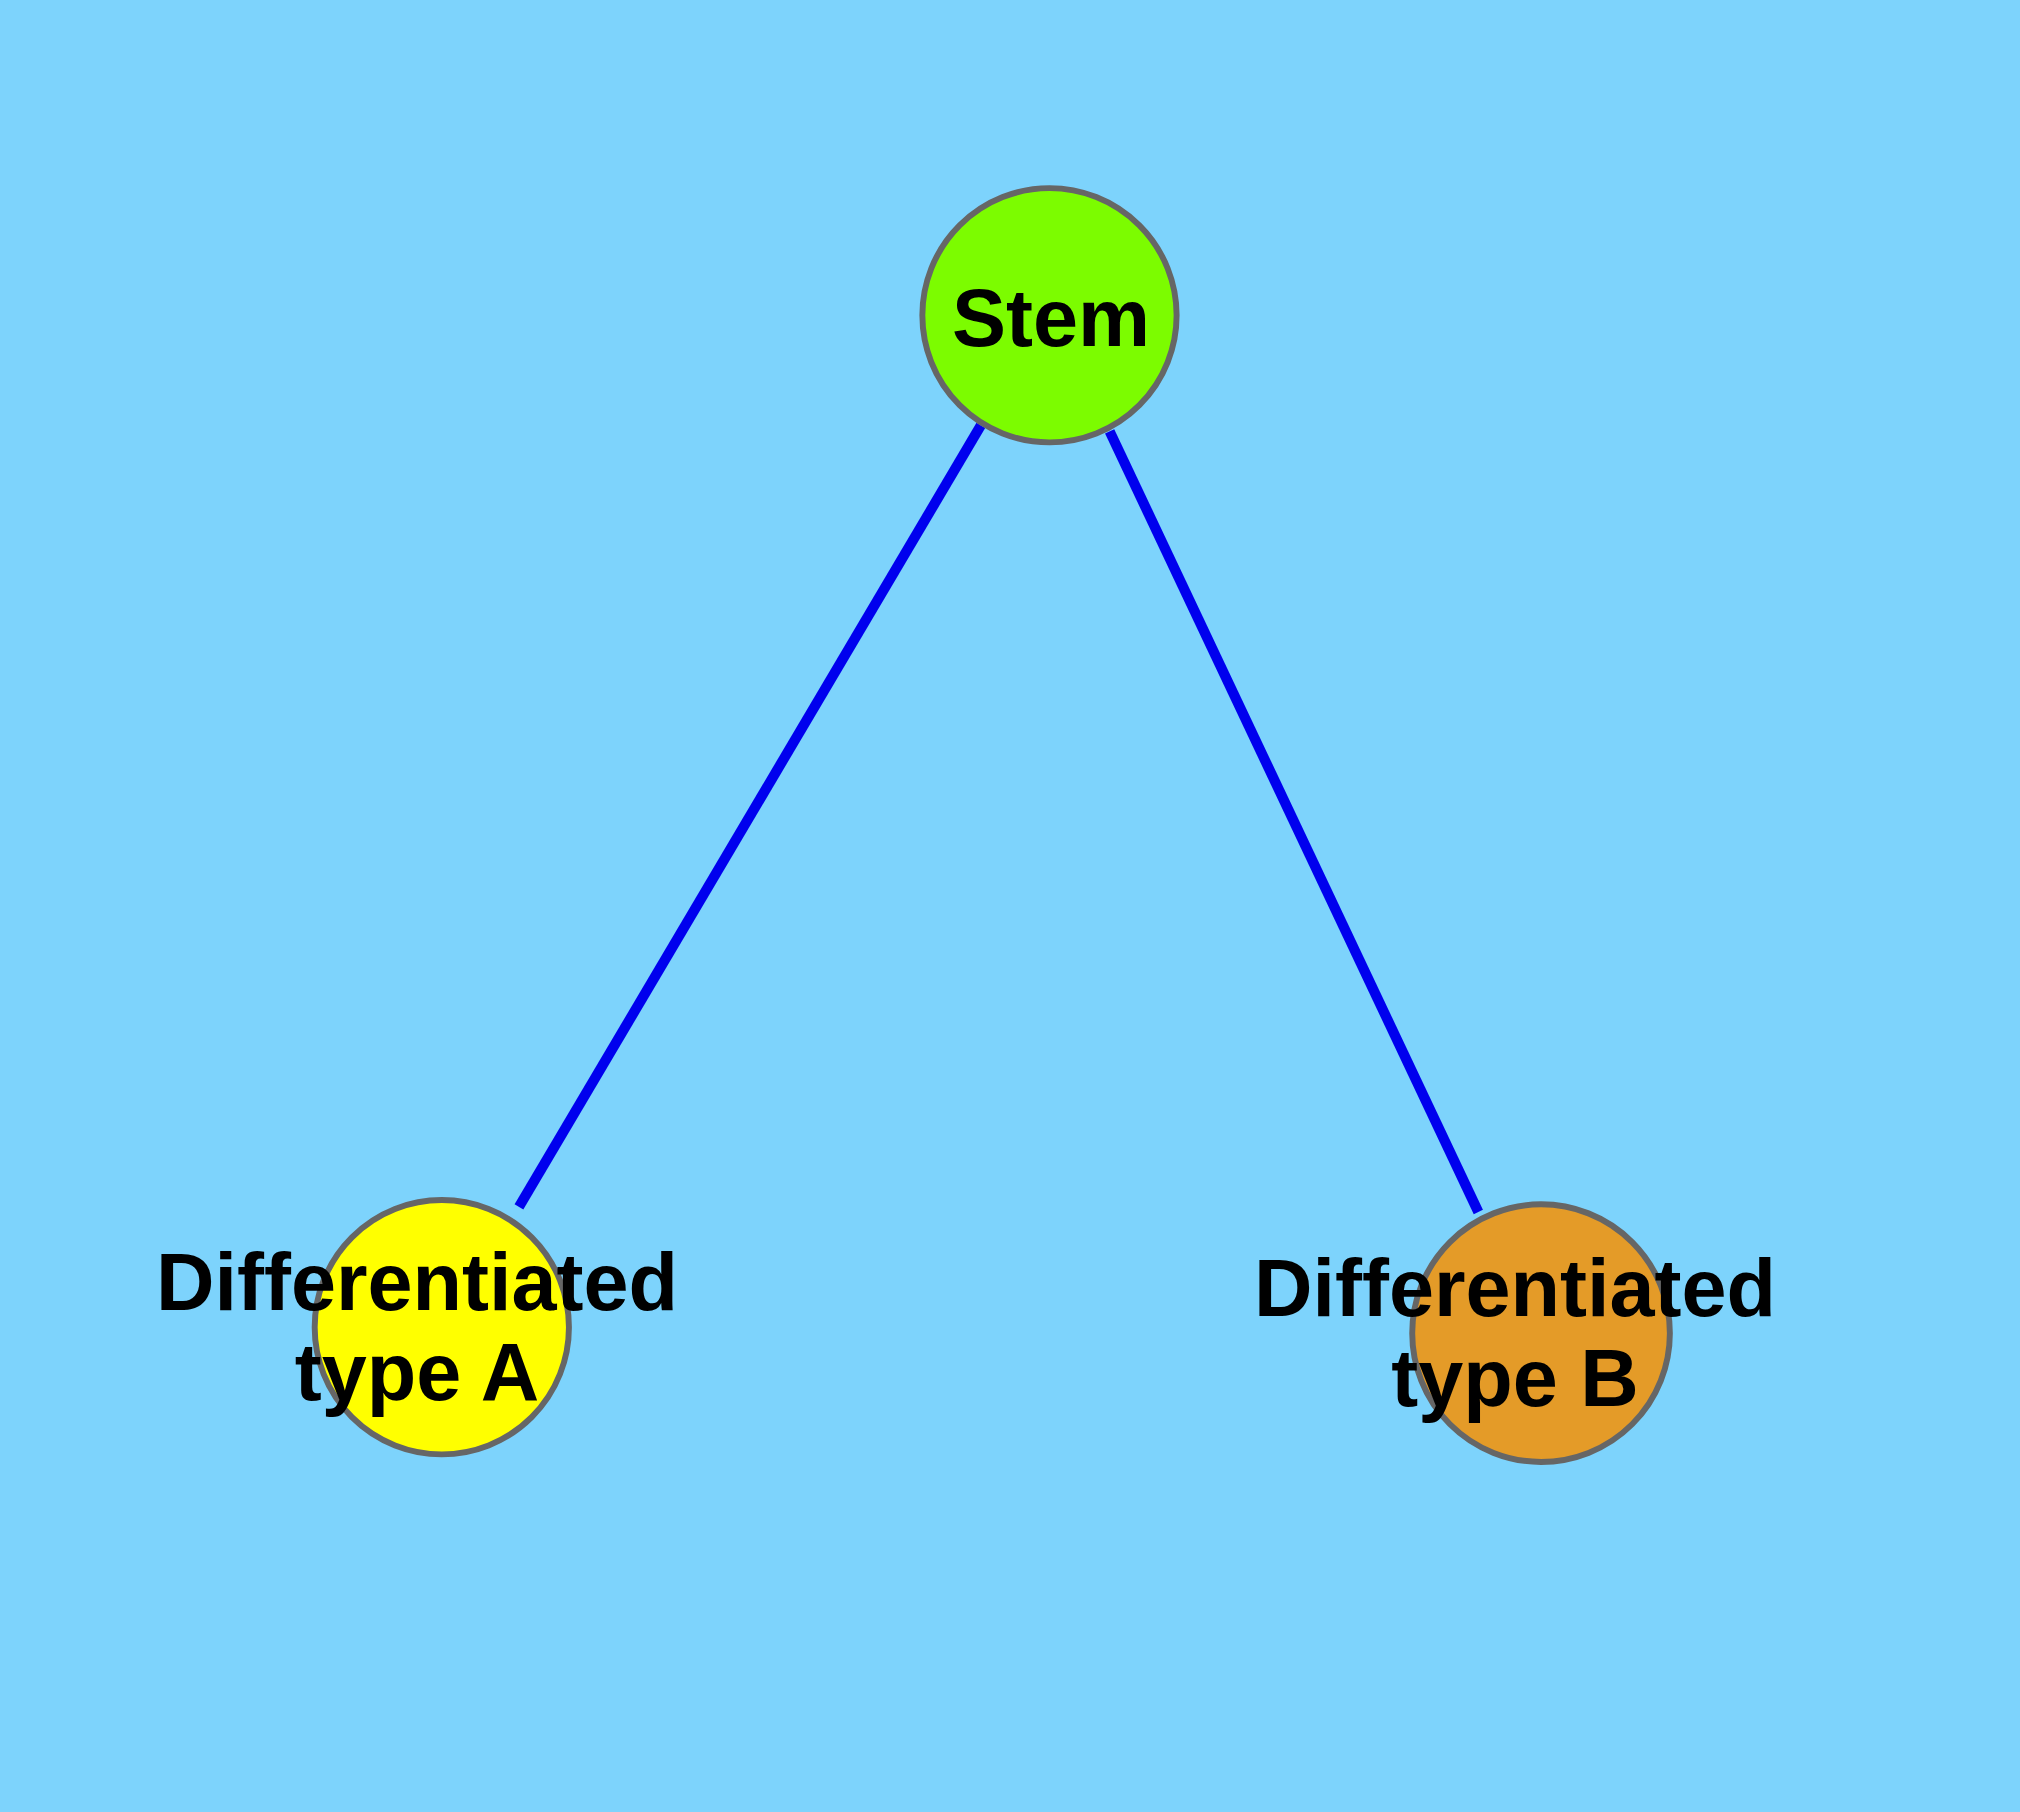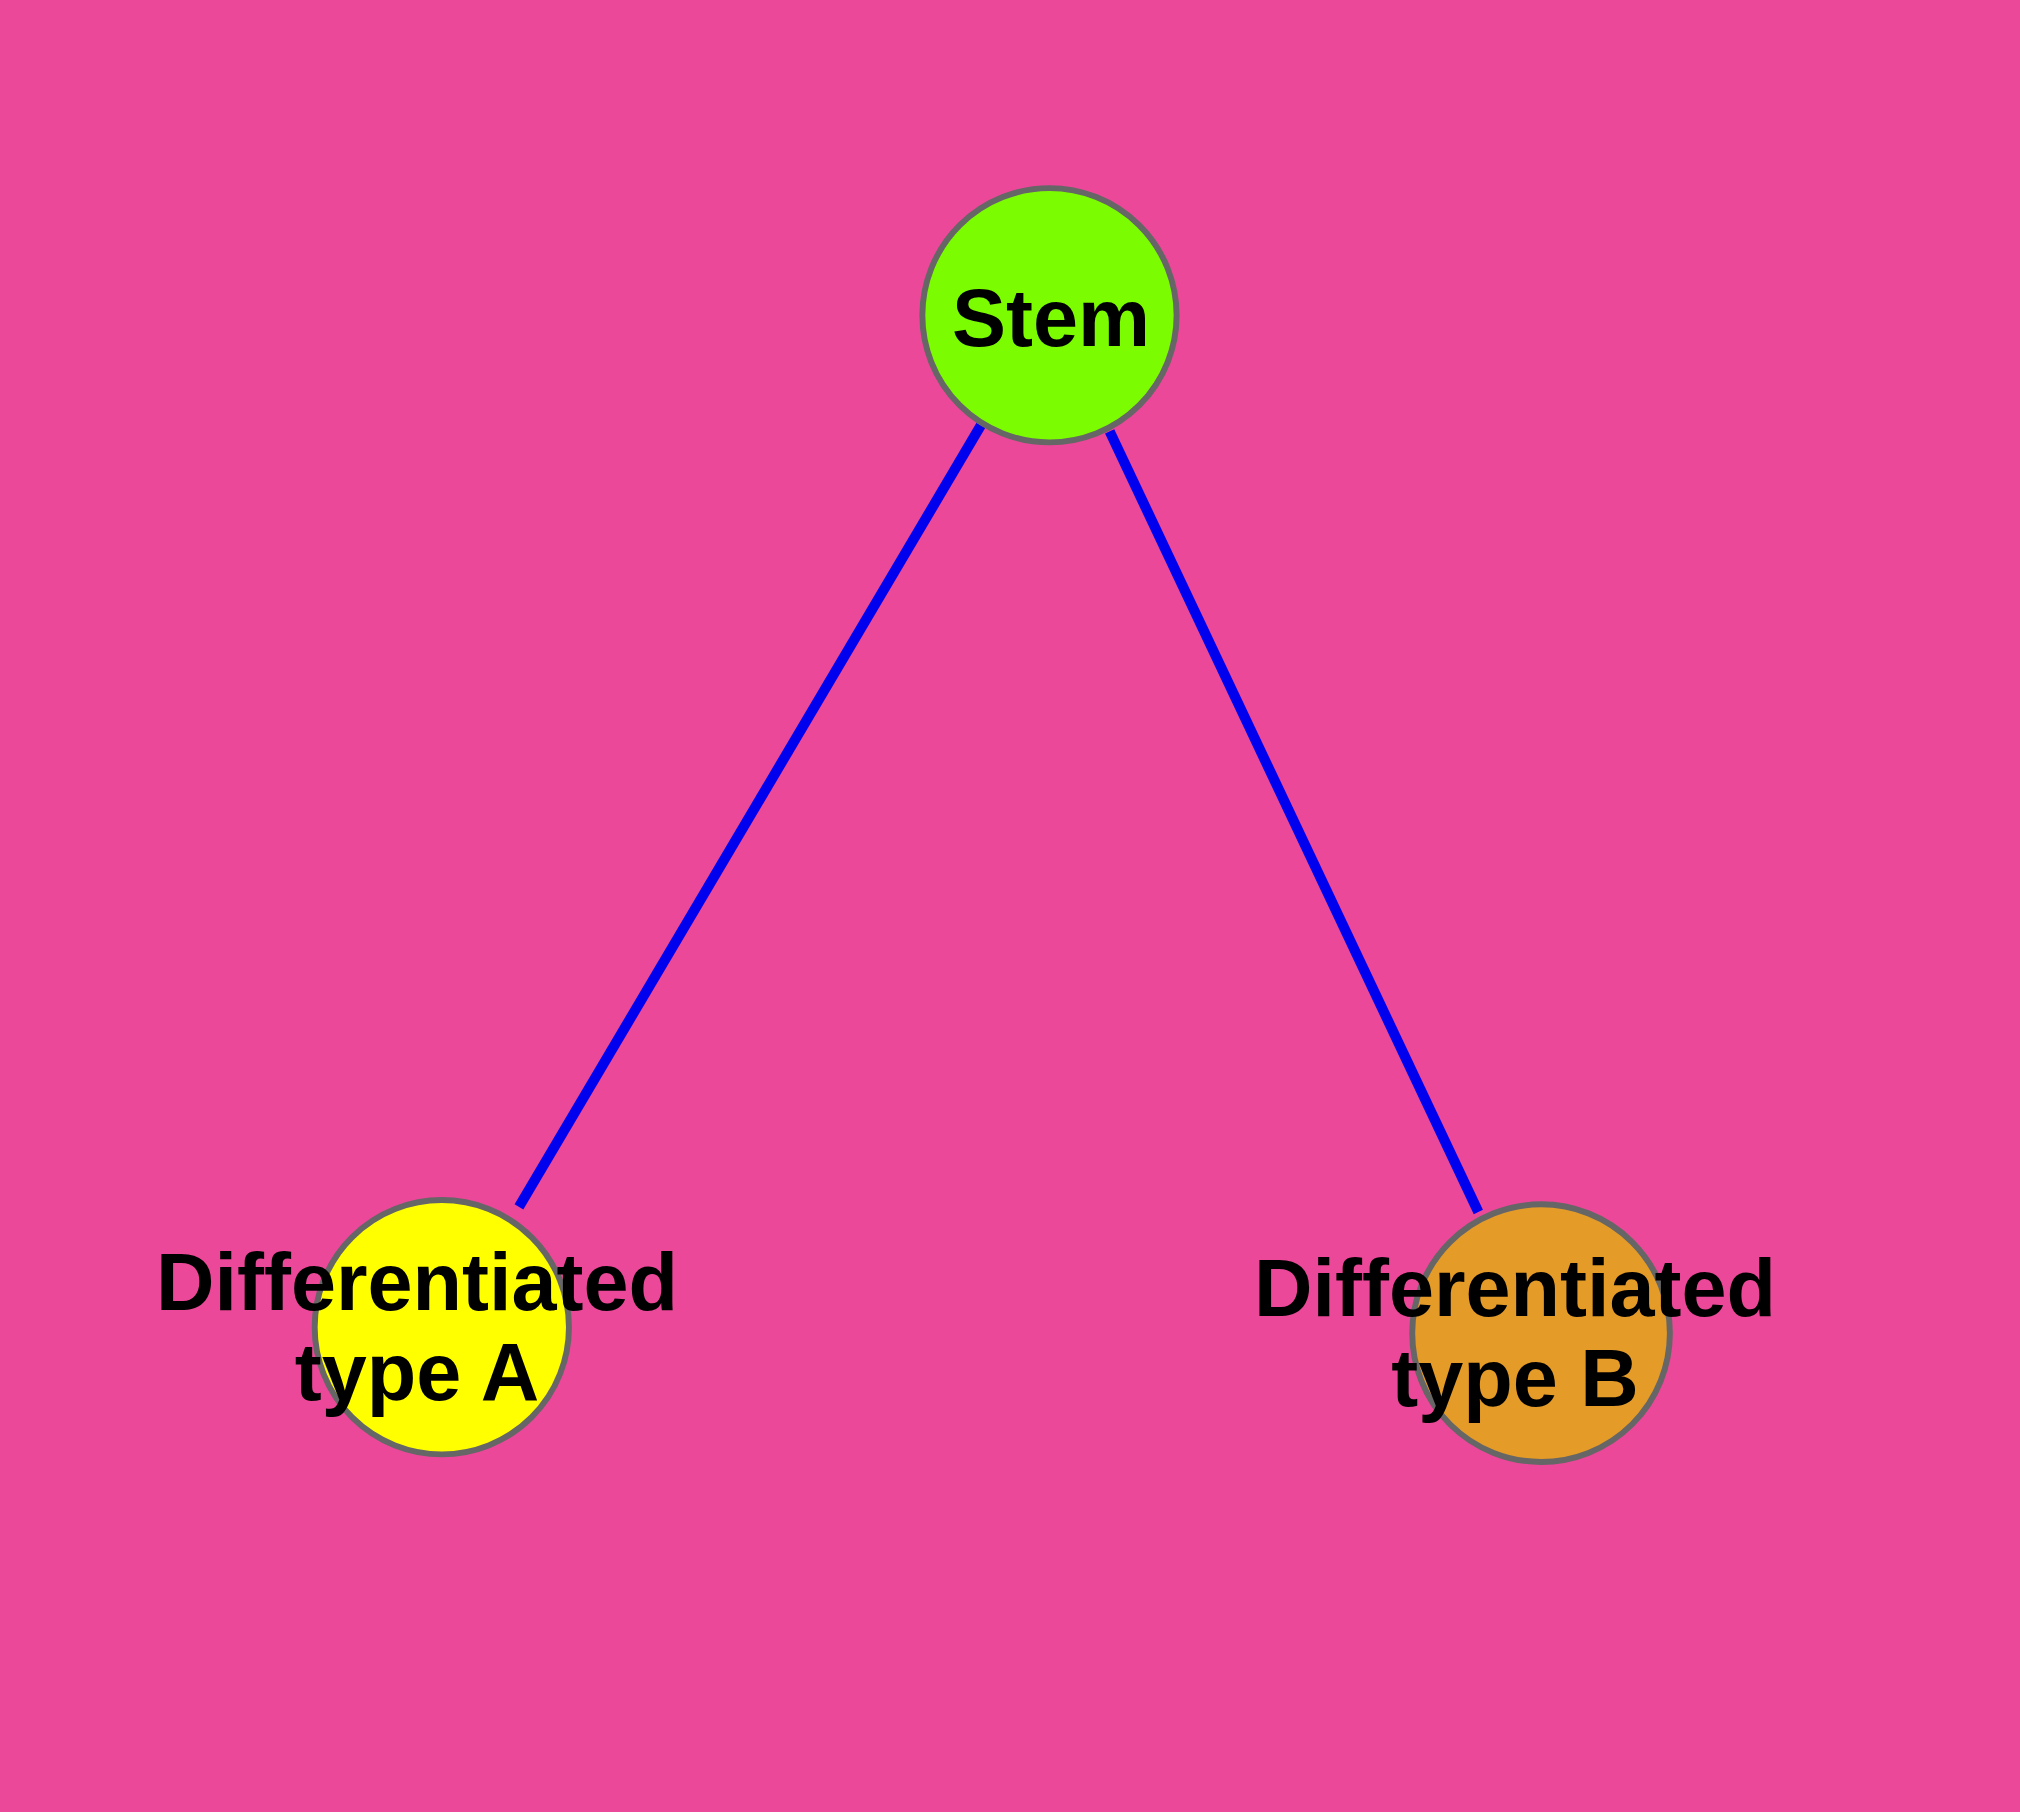--- a/index.html
+++ b/index.html
@@ -31,21 +31,21 @@
     line-height: 90px;
     color: #000000;
     white-space: pre-line;
     pointer-events: none;
     transform: translate(-50%, -50%);
   }
 </style>
 </head>
 <body>
 
-<div id="canvas" style="background: #ec4899;">
+<div id="canvas" style="background: #7dd3fc;">
 
   <svg id="graph-svg" viewBox="0 0 2384 2138" xmlns="http://www.w3.org/2000/svg">
     <g id="edges-layer">
         <line x1="1157" y1="502" x2="612" y2="1424" stroke="#0000ee" stroke-width="12" stroke-linecap="butt"></line>
         <line x1="1309" y1="509" x2="1744" y2="1430" stroke="#0000ee" stroke-width="12" stroke-linecap="butt"></line>
       </g>
     <g id="nodes-layer">
         <circle cx="1238" cy="372" r="150" fill="#7cfc00" stroke="#666666" stroke-width="7"></circle>
         <circle cx="521" cy="1566" r="150" fill="#ffff00" stroke="#666666" stroke-width="7"></circle>
         <circle cx="1818" cy="1573" r="152" fill="#e49b28" stroke="#666666" stroke-width="7"></circle>

